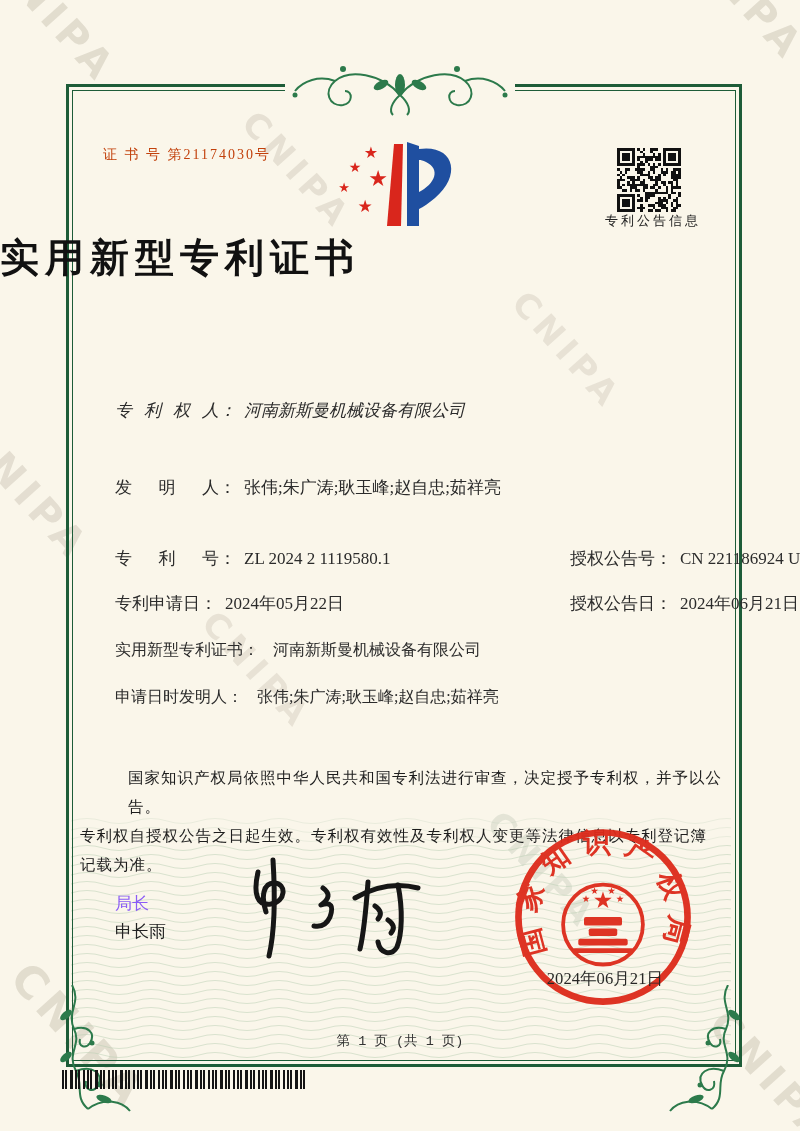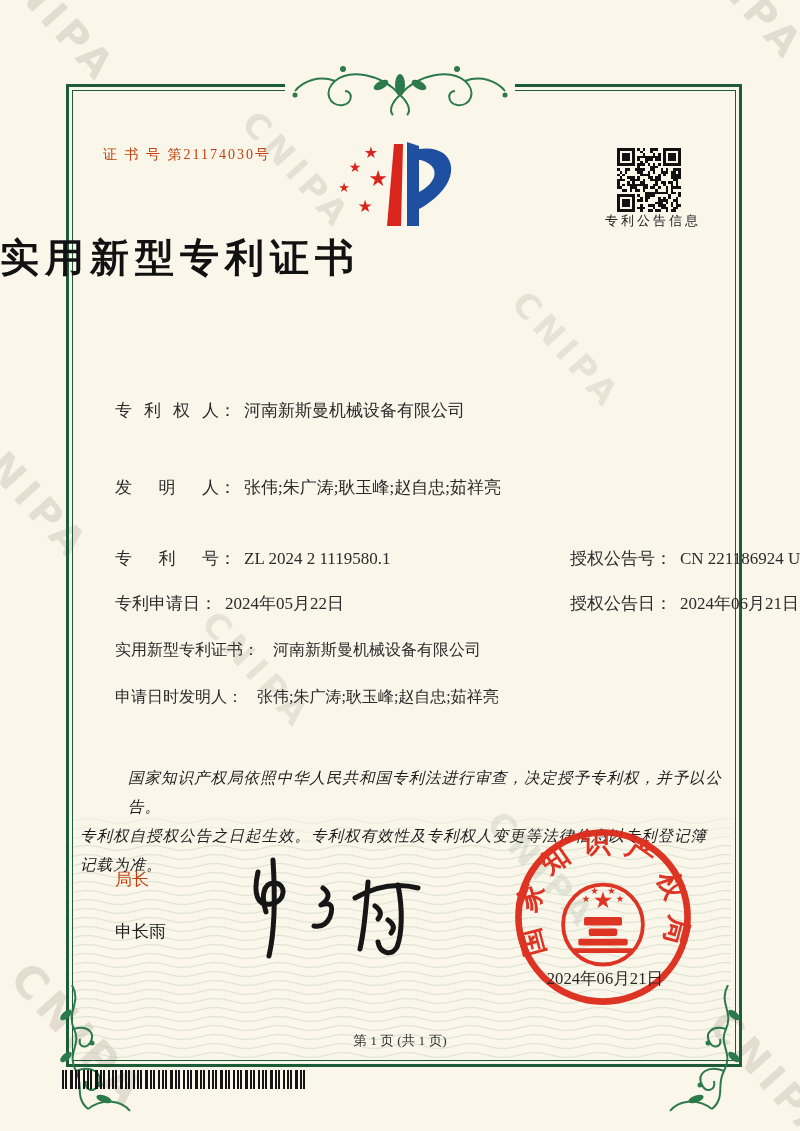--- a/index.html
+++ b/index.html
@@ -15,25 +15,25 @@
   .qr-wrap{position:absolute;left:611px;top:148px;width:96px;}
   .qr-caption{text-align:center;font-size:13px;letter-spacing:3px;color:#222;width:96px;margin-left:-6px;}
   .row{position:absolute;left:115px;font-size:17px;white-space:nowrap;}
   .lbl{display:inline-block;text-align:justify;text-align-last:justify;vertical-align:bottom;}
   .w104{width:104px;}
   .val{margin-left:8px;}
   .col2{position:absolute;left:455px;top:0;}
   .statement{position:absolute;left:80px;top:763px;width:642px;font-size:15.5px;line-height:29px;color:#1d1d1d;}
   .statement .l1{padding-left:48px;letter-spacing:1px;}
   .statement .l2{letter-spacing:1px;}
-  .sign-title{position:absolute;left:115px;top:868px;font-size:17px;color:#c2410c;
+  .sign-title{position:absolute;left:115px;top:892px;font-size:17px;color:#8b5cf6;
               font-family:Liberation Sans, sans-serif;z-index:5;}
   .sign-name{position:absolute;left:115px;top:920px;font-size:17px;color:#222;
              font-family:"Liberation Sans","DejaVu Sans",sans-serif;z-index:5;}
-  .footer{position:absolute;left:0;top:1032px;width:800px;text-align:center;font-size:13.5px;color:#333;z-index:5;}
+  .footer{position:absolute;left:0;top:1032px;width:800px;text-align:center;font-size:13.5px;color:#333;z-index:5;font-family:Liberation Mono, monospace;}
   svg{display:block;}
   .abs{position:absolute;}
 </style>
 </head>
 <body>
 
 <div class="page">
 
   <div class="wm" style="left:-28px;top:-8px;font-size:40px;color:rgba(140,130,108,0.22);">CNIPA</div>
   <div class="wm" style="left:660px;top:-30px;font-size:40px;color:rgba(140,130,108,0.22);">CNIPA</div>
@@ -467,21 +467,21 @@
         <rect x="16" y="24" width="1" height="1" fill="#111"></rect>
         <rect x="19" y="24" width="1" height="1" fill="#111"></rect>
         <rect x="21" y="24" width="1" height="1" fill="#111"></rect>
         <rect x="22" y="24" width="1" height="1" fill="#111"></rect>
       </svg>
     <div class="qr-caption">专利公告信息</div>
   </div>
 
   <div class="title" style="z-index:4;">实用新型专利证书</div>
 
-  <div class="row" style="top:399px;z-index:4;">
+  <div class="row" style="top:399px;z-index:4;font-style:italic;">
     <span class="lbl w104">专利权人</span><span>：</span><span class="val">河南新斯曼机械设备有限公司</span>
   </div>
   <div class="row" style="top:476px;z-index:4;">
     <span class="lbl w104">发明人</span><span>：</span><span class="val">张伟;朱广涛;耿玉峰;赵自忠;茹祥亮</span>
   </div>
   <div class="row" style="top:547px;width:610px;z-index:4;">
     <span class="lbl w104">专利号</span><span>：</span><span class="val">ZL 2024 2 1119580.1</span>
     <span class="col2">
       <span>授权公告号</span><span>：</span><span class="val">CN 221186924 U</span>
     </span>
@@ -492,21 +492,21 @@
       <span>授权公告日</span><span>：</span><span class="val">2024年06月21日</span>
     </span>
   </div>
   <div class="row" style="top:640px;font-size:16px;z-index:4;">
     <span>实用新型专利证书</span><span>：</span><span class="val" style="margin-left:14px;">河南新斯曼机械设备有限公司</span>
   </div>
   <div class="row" style="top:687px;font-size:16px;z-index:4;">
     <span>申请日时发明人</span><span>：</span><span class="val" style="margin-left:14px;">张伟;朱广涛;耿玉峰;赵自忠;茹祥亮</span>
   </div>
 
-  <div class="statement" style="z-index:4;font-style:italic;">
+  <div class="statement" style="z-index:4;">
     <div class="l1">国家知识产权局依照中华人民共和国专利法进行审查，决定授予专利权，并予以公告。</div>
     <div class="l2">专利权自授权公告之日起生效。专利权有效性及专利权人变更等法律信息以专利登记簿记载为准。</div>
   </div>
 
   <div class="sign-title">局长</div>
   <div class="sign-name">申长雨</div>
 
   <svg class="abs" style="left:228px;top:852px;z-index:5;" width="205" height="112" viewBox="0 0 205 112">
     <g stroke="#161616" stroke-width="5" fill="none" stroke-linecap="round" stroke-linejoin="round">
       <path d="M30,20 C25,42 29,54 43,52 C58,50 59,31 46,31 C35,31 33,45 38,60"></path>

